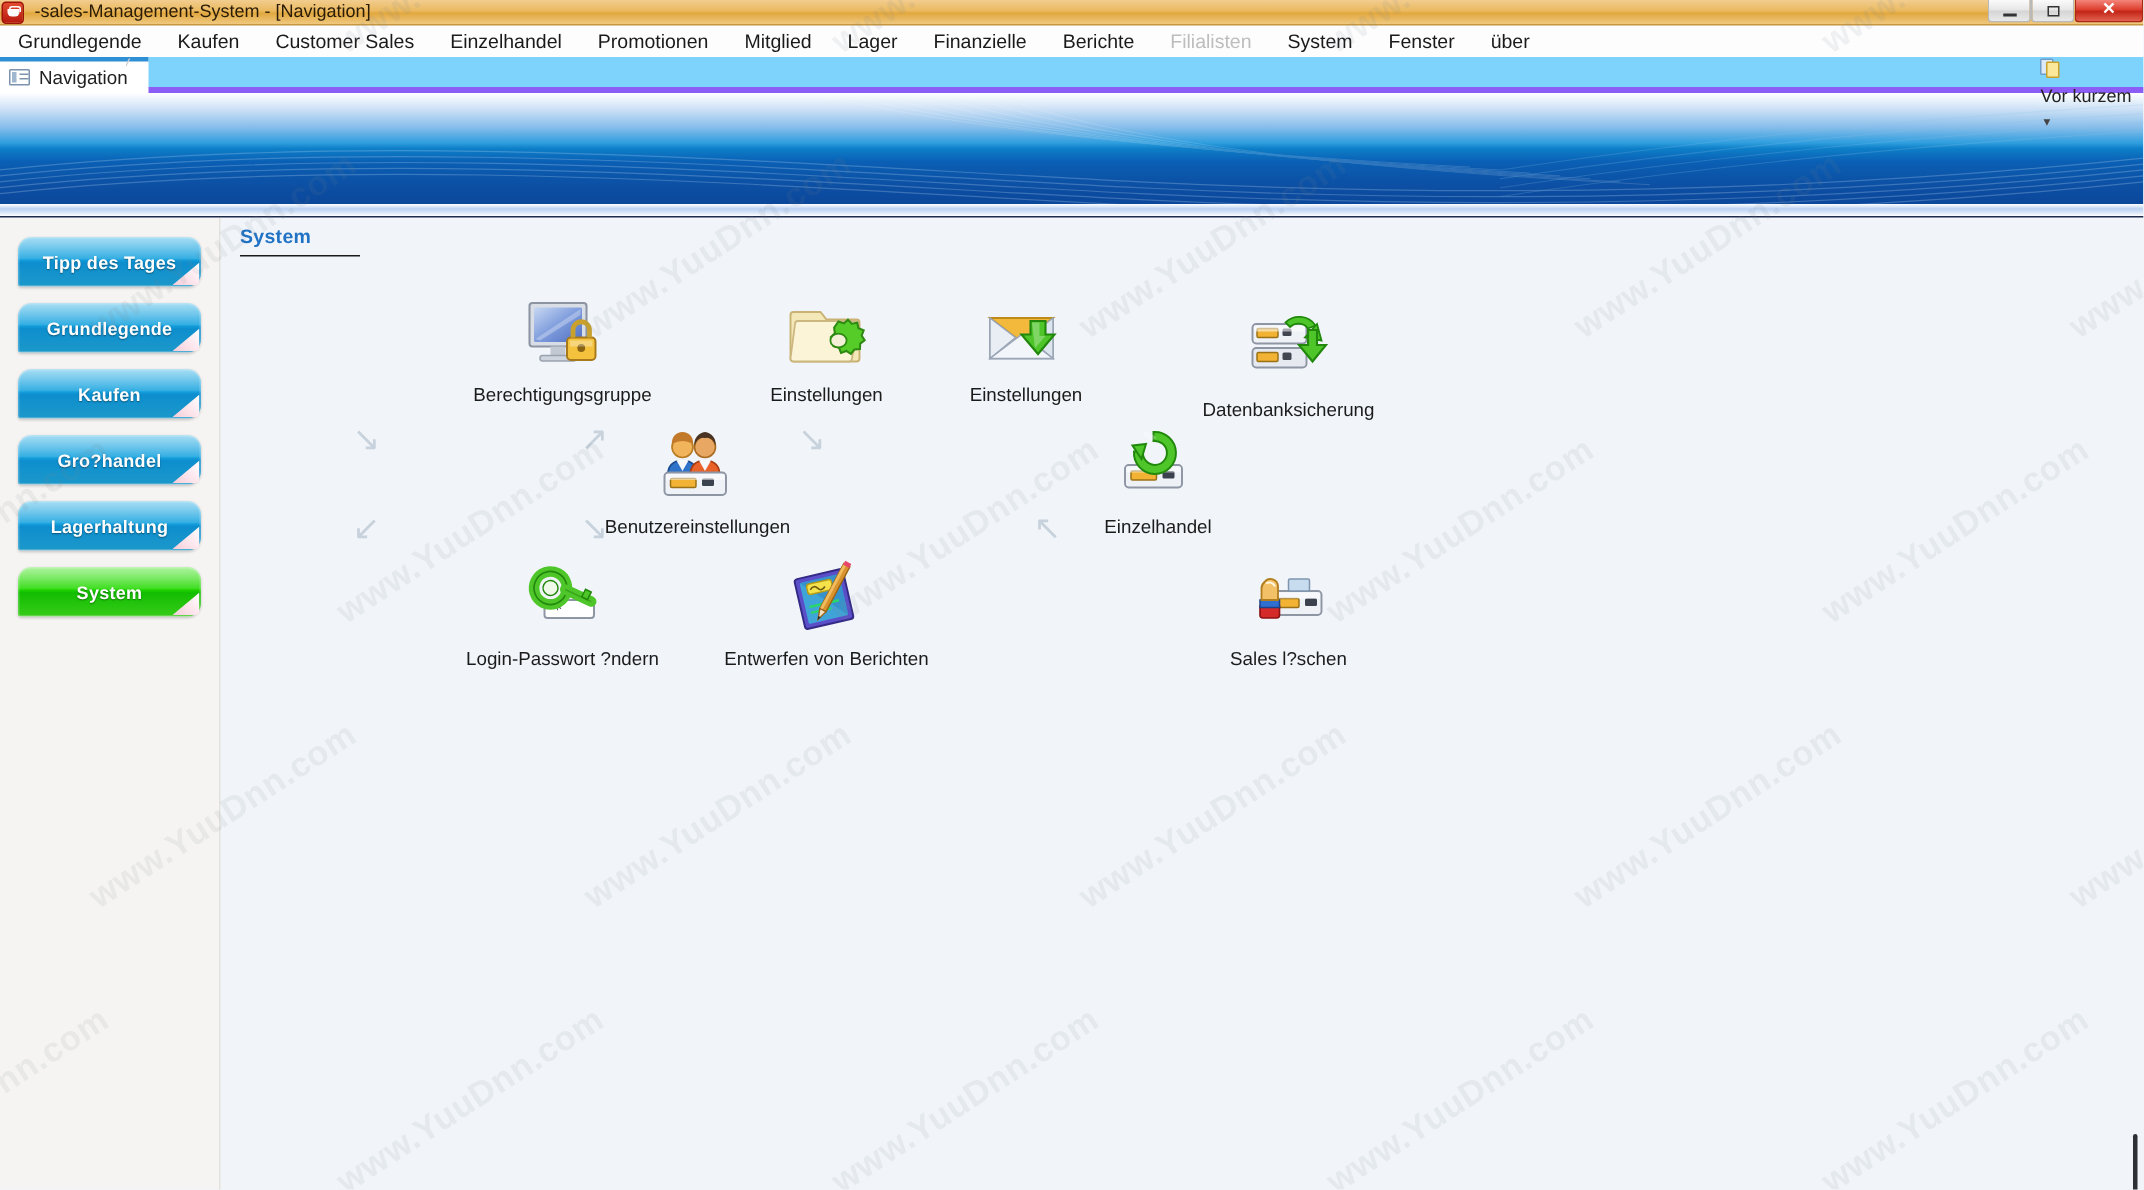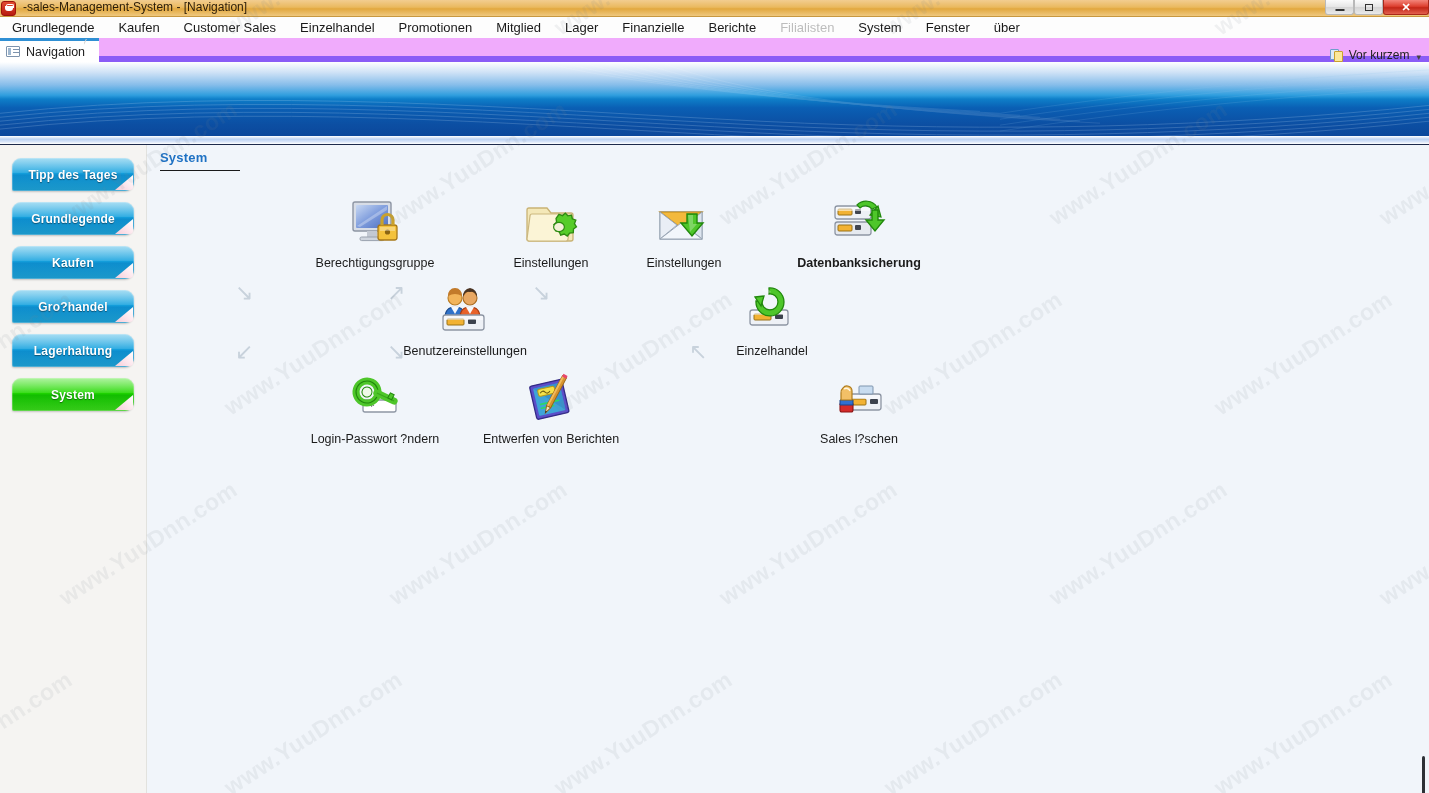--- a/index.html
+++ b/index.html
@@ -138,23 +138,23 @@
     line-height: 21px;
     cursor: pointer;
     white-space: nowrap;
   }
   .menu-item:first-child { padding-left: 4px; }
   .menu-item.disabled { color: #bdbdbd; cursor: default; }
 
   
   .tabstrip {
     height: 24px;
-    background: #f0abfc;
-    position: relative;
-    border-bottom: 6px solid #8b5cf6;
+    background: #7dd3fc;
+    position: relative;
+    border-bottom: 4px solid #8b5cf6;
     z-index: 27;
   }
   .doc-tab {
     position: absolute;
     left: 0; top: 0;
     height: 24px;
     padding: 0 14px 0 6px;
     display: flex;
     align-items: center;
     gap: 6px;
@@ -196,23 +196,24 @@
     left: -4px; top: -3px;
     width: 40px; height: 30px;
     border-left: 1px solid #cfcfcf;
     transform: skewX(-26deg);
   }
   .recent {
     position: absolute;
     right: 8px; top: 0;
     height: 24px;
     display: flex;
-    align-items: flex-end;
+    align-items: flex-start;
     gap: 5px;
     cursor: pointer;
+    flex-direction: column;
   }
   .recent .lbl { font-size: 12px; color: #222; }
   .recent .caret {
     font-size: 9px; color: #444;
     margin-left: 2px;
   }
   .copy-icon {
     position: relative;
     width: 14px; height: 14px;
     flex: 0 0 auto;
@@ -561,21 +562,21 @@
         <path d="M46 43 l-17 -14 17 -13 z" fill="#dde5ef" stroke="#9aa6b5" stroke-width="1"></path>
         <path d="M4 43 l21 -16 21 16 z" fill="#f2f6fb" stroke="#9aa6b5" stroke-width="1"></path>
         <g transform="translate(38,30)">
           <path d="M-7,-12 h10 v9 h6 l-11,13 -11,-13 h6 z" fill="#4ec62a" stroke="#21880c" stroke-width="1.4"></path>
           <path d="M-6,-11 h5 v9 h4 l-7,8 z" fill="#ffffff" opacity=".28"></path>
         </g>
               </svg>
             </div>
             <div class="cap">Einstellungen</div>
           </div>
-          <div class="icon-item" style="left: 637px; top: 45px; font-weight: bold;">
+          <div class="icon-item" style="left: 637px; top: 55px;">
             <div class="art">
               <svg width="56" height="56" viewBox="0 0 56 56">
                 <g transform="translate(0,4)">
           <rect x="4" y="22" width="36" height="13" rx="2.5" fill="#e6eaf0" stroke="#8e96a4" stroke-width="1.3"></rect>
           <rect x="7" y="25" width="14" height="6" rx="1" fill="#f2b233" stroke="#9a7216" stroke-width="1"></rect>
           <rect x="24" y="25" width="6" height="5" rx="1" fill="#404550"></rect>
           <rect x="4" y="6" width="36" height="13" rx="2.5" fill="#eef1f6" stroke="#8e96a4" stroke-width="1.3"></rect>
           <rect x="7" y="9" width="14" height="6" rx="1" fill="#f2b233" stroke="#9a7216" stroke-width="1"></rect>
           <rect x="24" y="9" width="6" height="5" rx="1" fill="#404550"></rect>
           <rect x="5" y="7" width="34" height="4" fill="#ffffff" opacity=".55"></rect>

